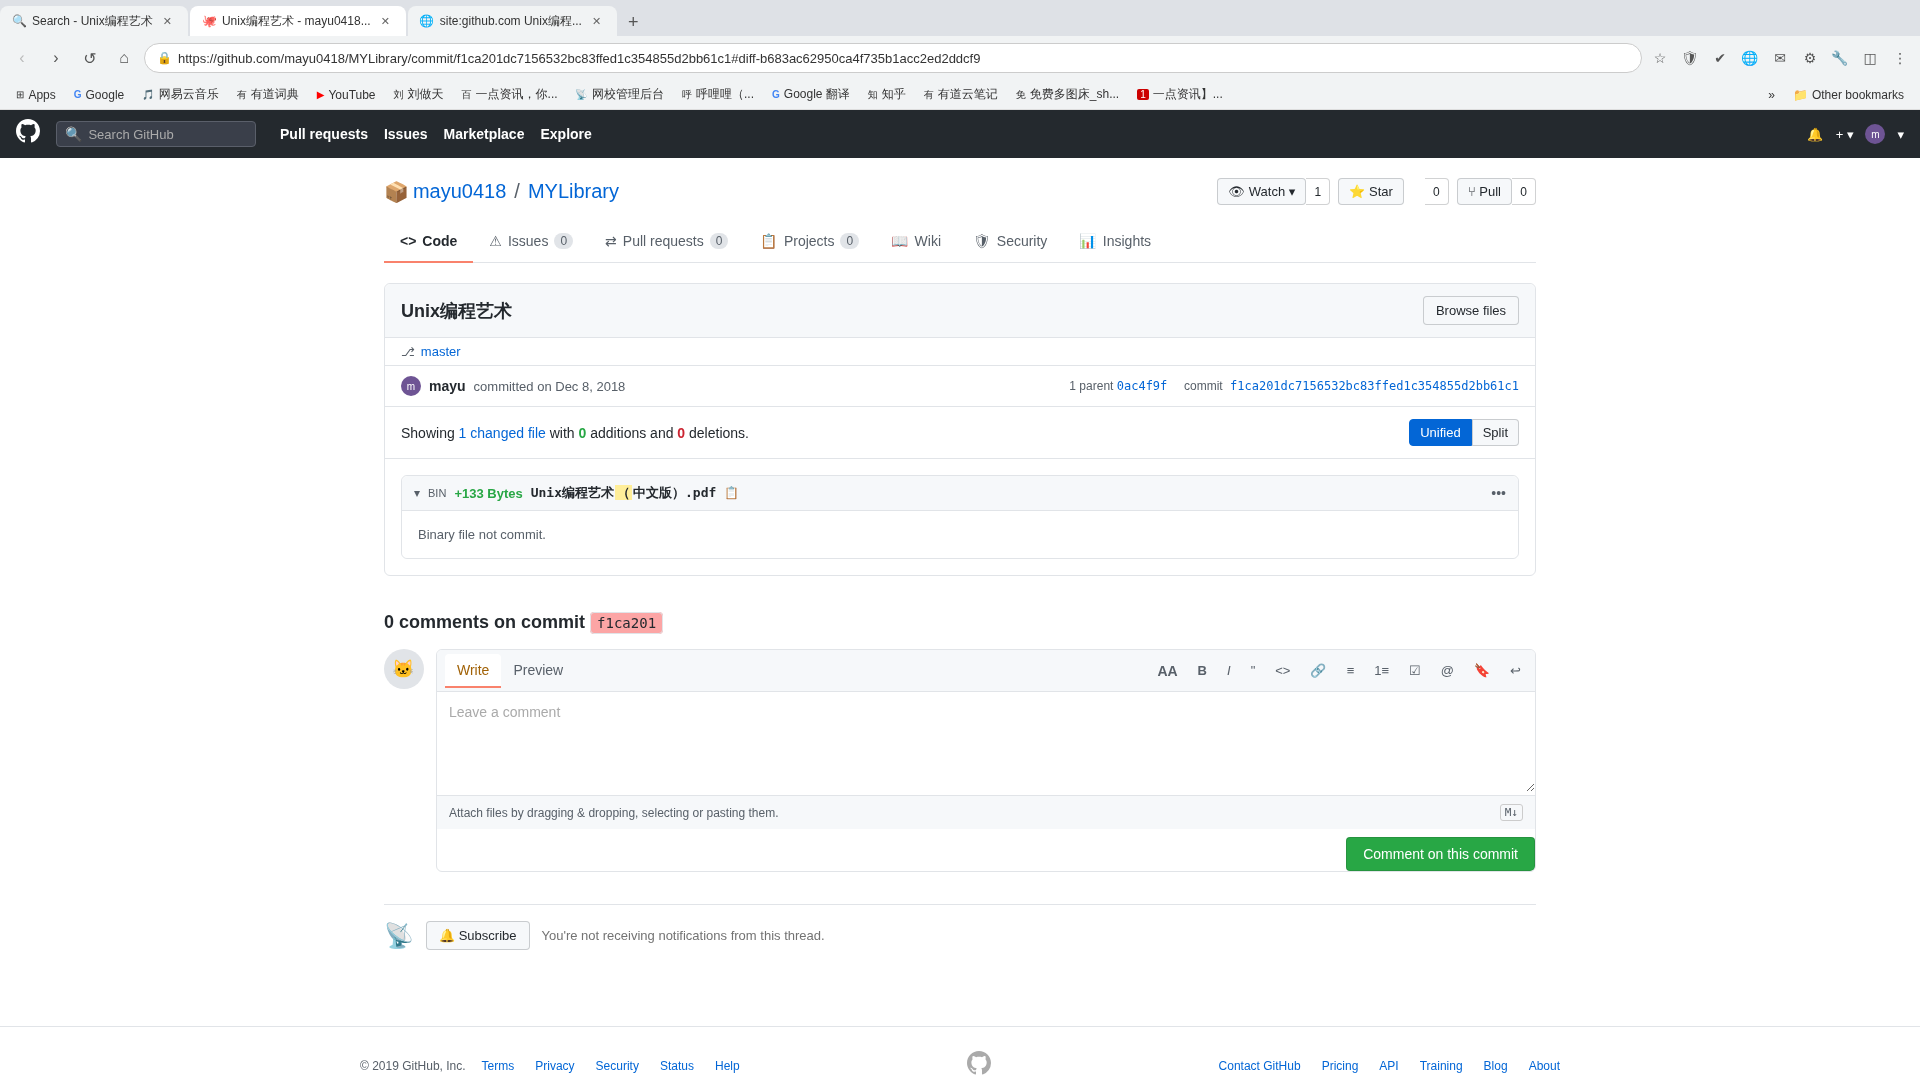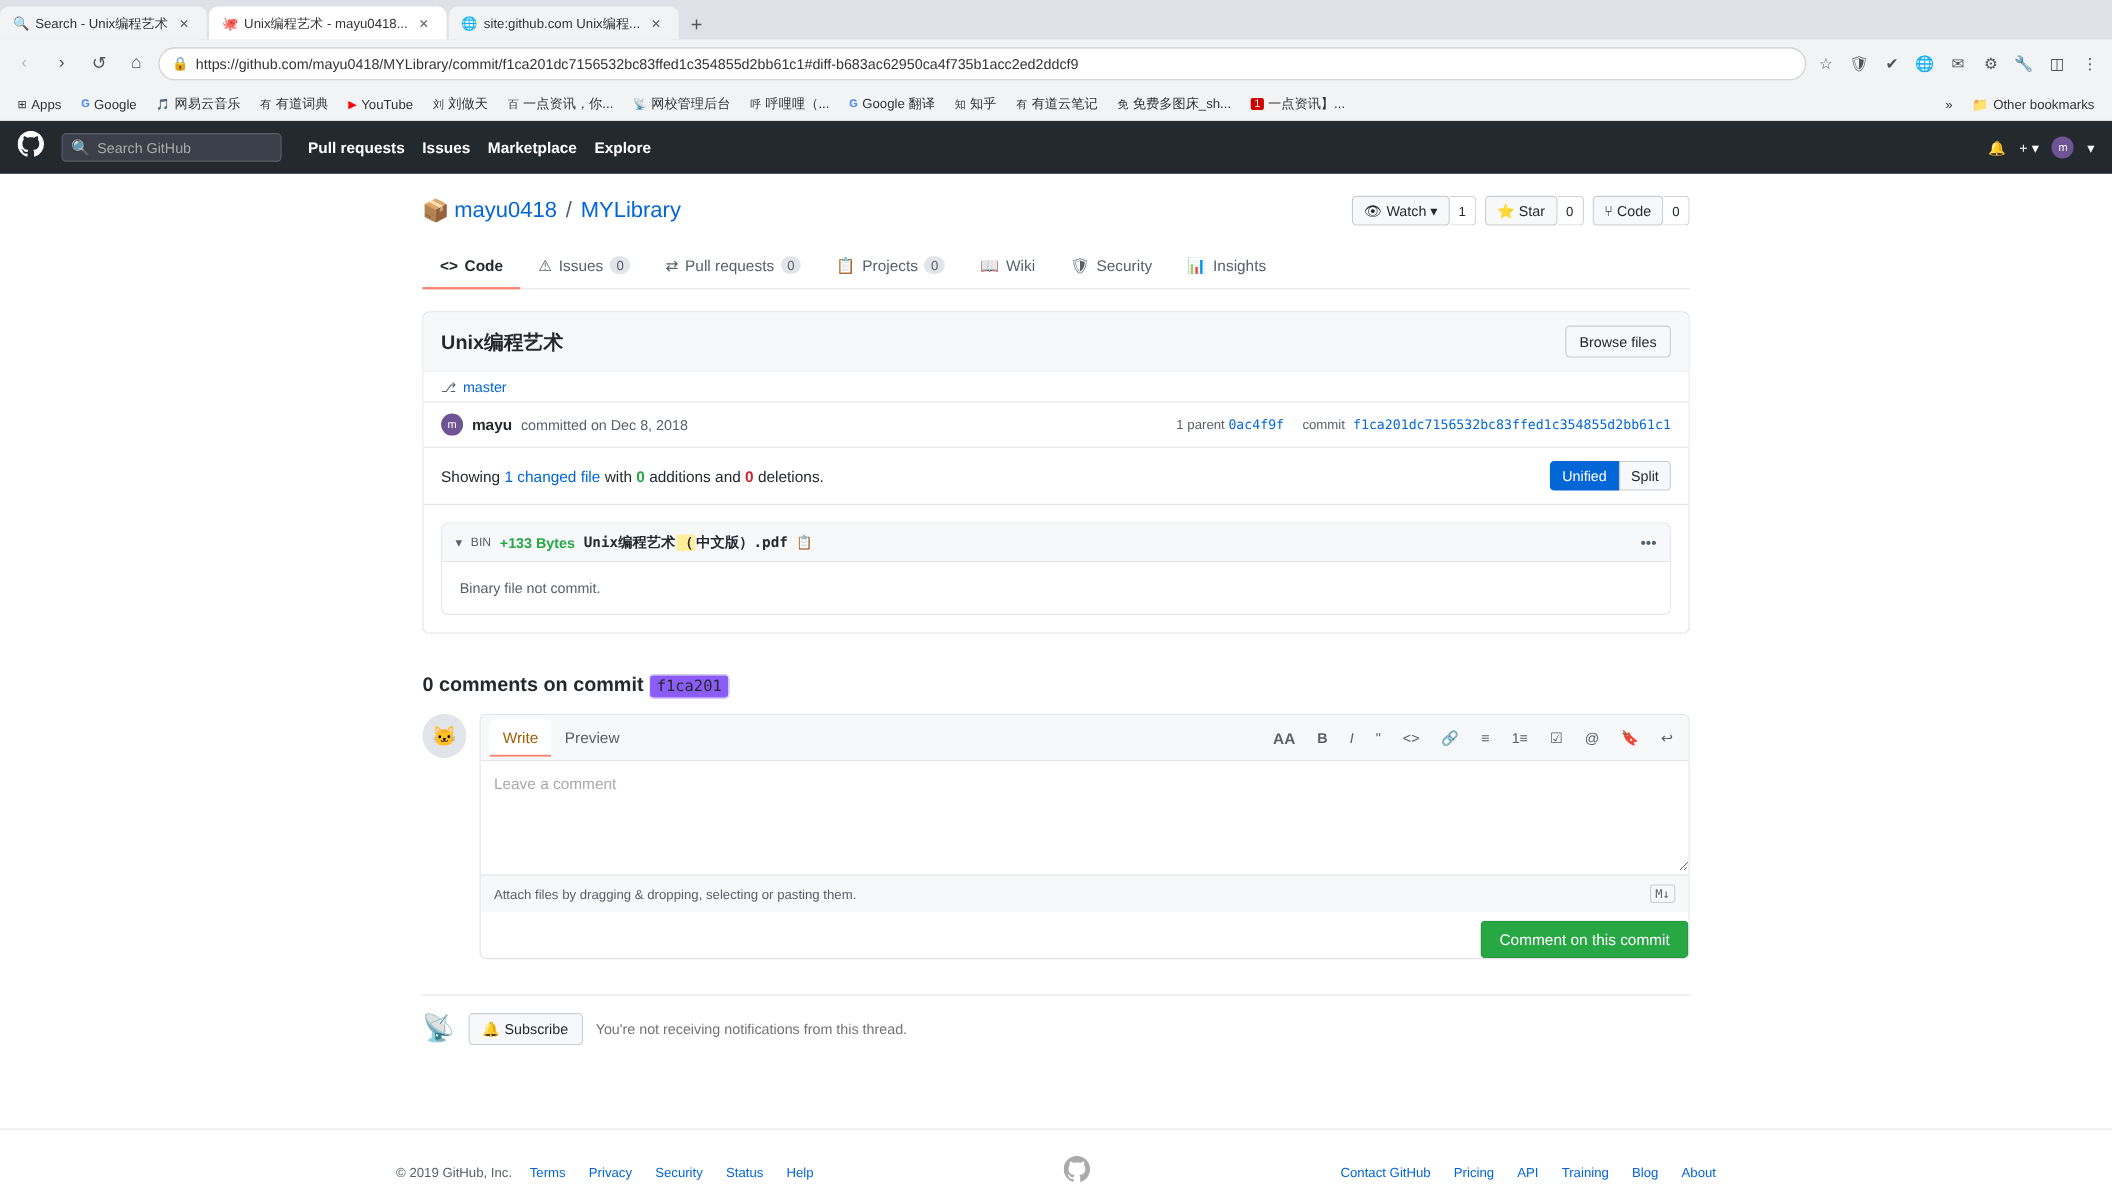--- a/index.html
+++ b/index.html
@@ -273,29 +273,29 @@
         <span class="repo-header-slash">/</span>
         <a style="font-weight:400;">MYLibrary</a>
         <div class="repo-actions">
           <div style="display:flex;">
             <button class="repo-action-btn">
               <span>👁</span>
               <span>Watch ▾</span>
             </button>
             <span class="repo-action-count">1</span>
           </div>
-          <div style="display:flex;">
+          <div style="display:flex;gap:21px;">
             <button class="repo-action-btn">
               <span>⭐ Star</span>
             </button>
             <span class="repo-action-count">0</span>
           </div>
           <div style="display:flex;">
             <button class="repo-action-btn">
-              <span>⑂ Code</span>
+              <span>⑂ Pull</span>
             </button>
             <span class="repo-action-count">0</span>
           </div>
         </div>
       </div>
 
       <div class="repo-tabs">
         <div class="repo-tab active">
           <span>&lt;&gt;</span>
           <span>Code</span>
@@ -390,21 +390,21 @@
           <div class="file-diff-body">
             <span>Binary file not commit.</span>
           </div>
         </div>
       </div>
 
       <div class="comments-section">
         <div class="comments-header">
           <span>0 comments on commit</span>
           <span class="comments-header" style="font-size:14px;"> </span>
-          <code class="comments-header inline-code" style="font-size:14px;font-weight:400;background:#8b5cf6;border:1px solid #e1e4e8;padding:2px 6px;border-radius:4px;">f1ca201</code>
+          <code class="comments-header inline-code" style="font-size:14px;font-weight:400;background:#fca5a5;border:1px solid #e1e4e8;padding:2px 6px;border-radius:4px;">f1ca201</code>
         </div>
         <div class="comment-form">
           <div class="comment-avatar">
             <span style="font-size:18px;">🐱</span>
           </div>
           <div class="comment-box">
             <div class="comment-box-tabs">
               <div class="comment-box-tab active">Write</div>
               <div class="comment-box-tab">Preview</div>
               <div class="comment-box-toolbar">

